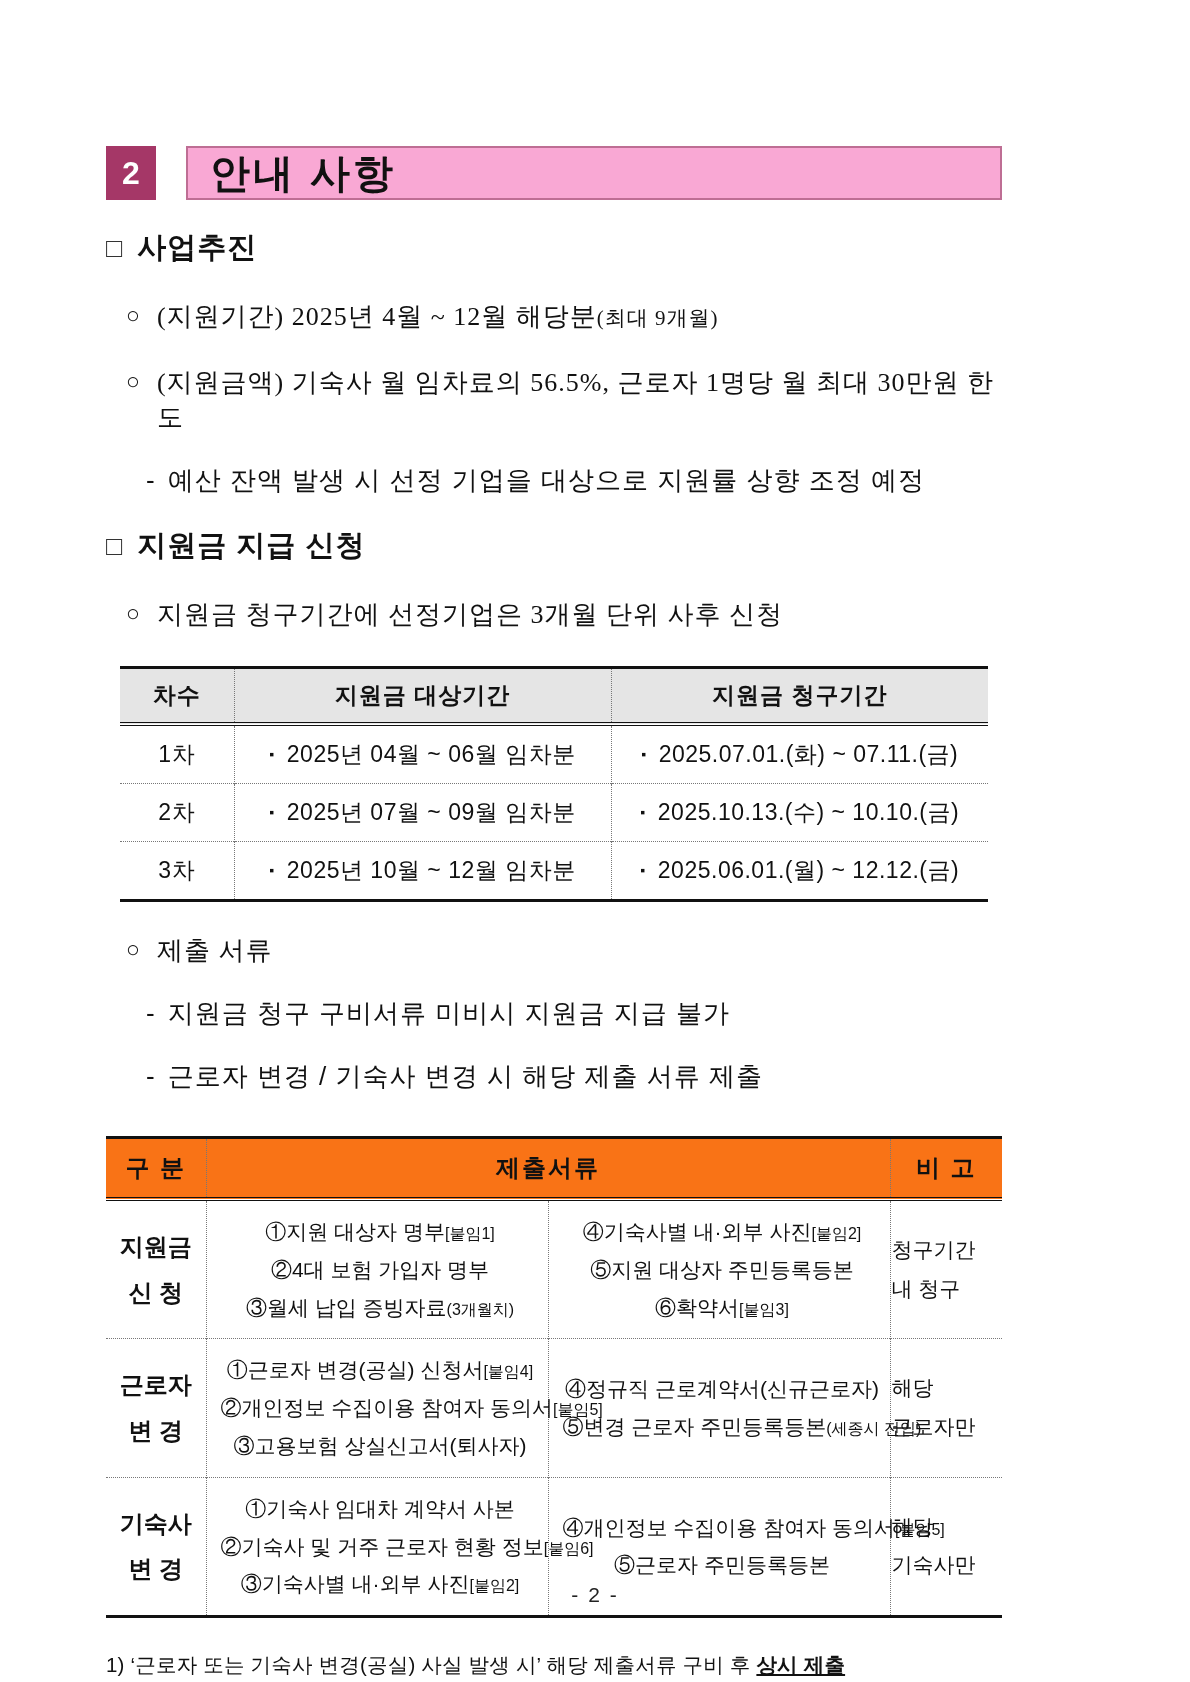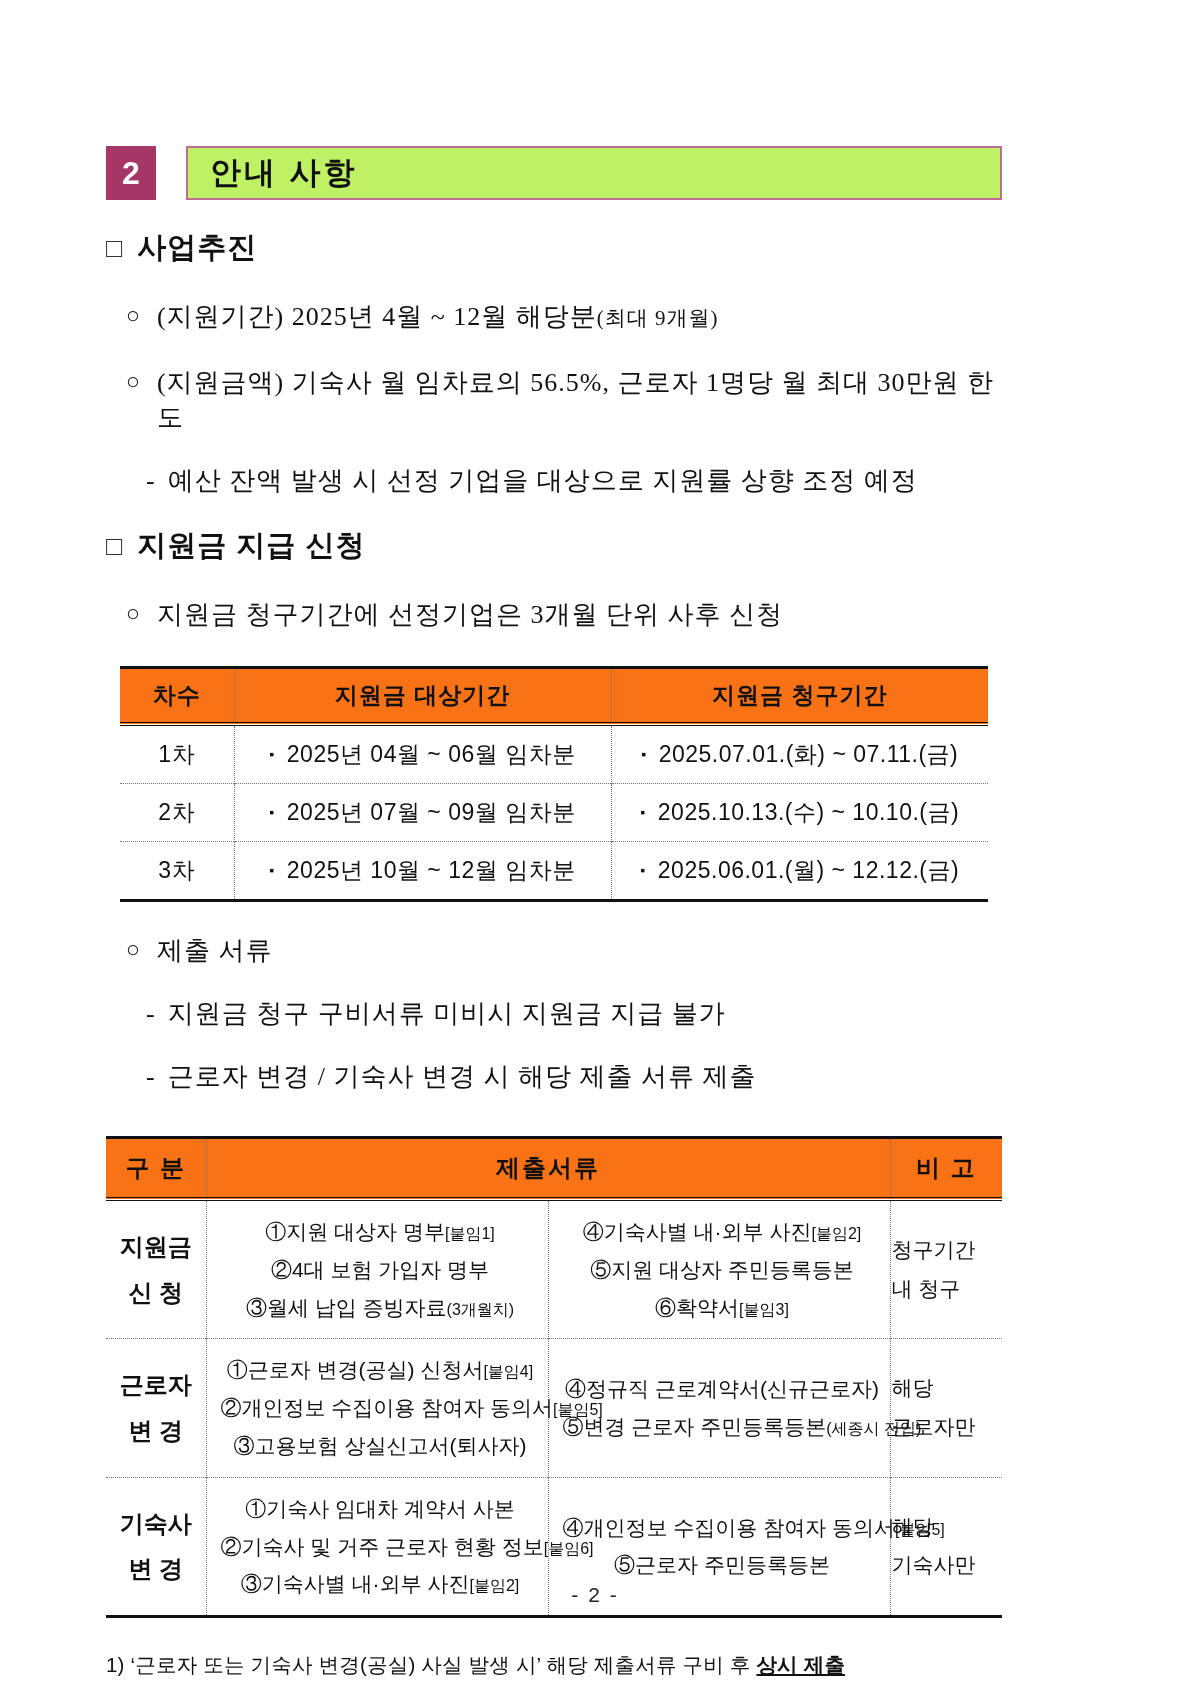--- a/index.html
+++ b/index.html
@@ -10,52 +10,52 @@
   }
   .content{position:absolute;left:106px;top:146px;width:896px;}
 
   
   .title-row{display:flex;align-items:stretch;height:54px;}
   .num-box{
     width:50px;background:#A53767;color:#fff;font-size:32px;font-weight:bold;
     display:flex;align-items:center;justify-content:center;flex:0 0 auto;
   }
   .title-box{
-    flex:1;margin-left:30px;border:2px solid #BE6E94;background:#bef264;
+    flex:1;margin-left:30px;border:2px solid #BE6E94;background:#f9a8d4;
     display:flex;align-items:center;padding-left:22px;
-    font-size:31px;font-weight:bold;letter-spacing:3px;
+    font-size:40px;font-weight:bold;letter-spacing:3px;
   }
 
   
   .h2{
     font-size:29px;font-weight:bold;letter-spacing:1px;
     margin-top:28px;display:flex;align-items:center;gap:14px;
   }
   .h2 .sq-glyph{font-size:27px;font-weight:normal;color:#333;line-height:1;}
 
   .bullet{
     font-family:"Liberation Serif", serif;font-size:26px;letter-spacing:1px;
     margin-top:31px;padding-left:20px;display:flex;align-items:baseline;gap:16px;
   }
   .bullet .o-glyph{font-size:23px;line-height:1;position:relative;top:-2px;}
   .bullet .small{font-size:21px;}
   .dash{
-    font-family:Liberation Serif, serif;font-size:26px;letter-spacing:1px;
+    font-family:Liberation Sans, sans-serif;font-size:26px;letter-spacing:1px;
     margin-top:28px;padding-left:40px;
   }
   .dash .dash-glyph{margin-right:12px;}
 
   
   table{border-collapse:collapse;}
   .schedule{
     margin:34px 0 0 14px;width:868px;table-layout:fixed;
     border-top:3px solid #111;border-bottom:3px solid #111;
   }
   .schedule th{
-    background:#f97316;font-size:23px;font-weight:bold;padding:11px 0;
+    background:#e5e5e5;font-size:23px;font-weight:bold;padding:11px 0;
     border-bottom:4px double #111;letter-spacing:1px;
   }
   .schedule td{font-size:23px;padding:13px 0;text-align:center;letter-spacing:0.5px;}
   .schedule th+th,.schedule td+td{border-left:1px dotted #777;}
   .schedule tbody tr+tr td{border-top:1px dotted #777;}
   .schedule .sq{font-size:14px;position:relative;top:-3px;margin-right:12px;}
 
   
   .docs{
     margin-top:42px;width:896px;table-layout:fixed;

